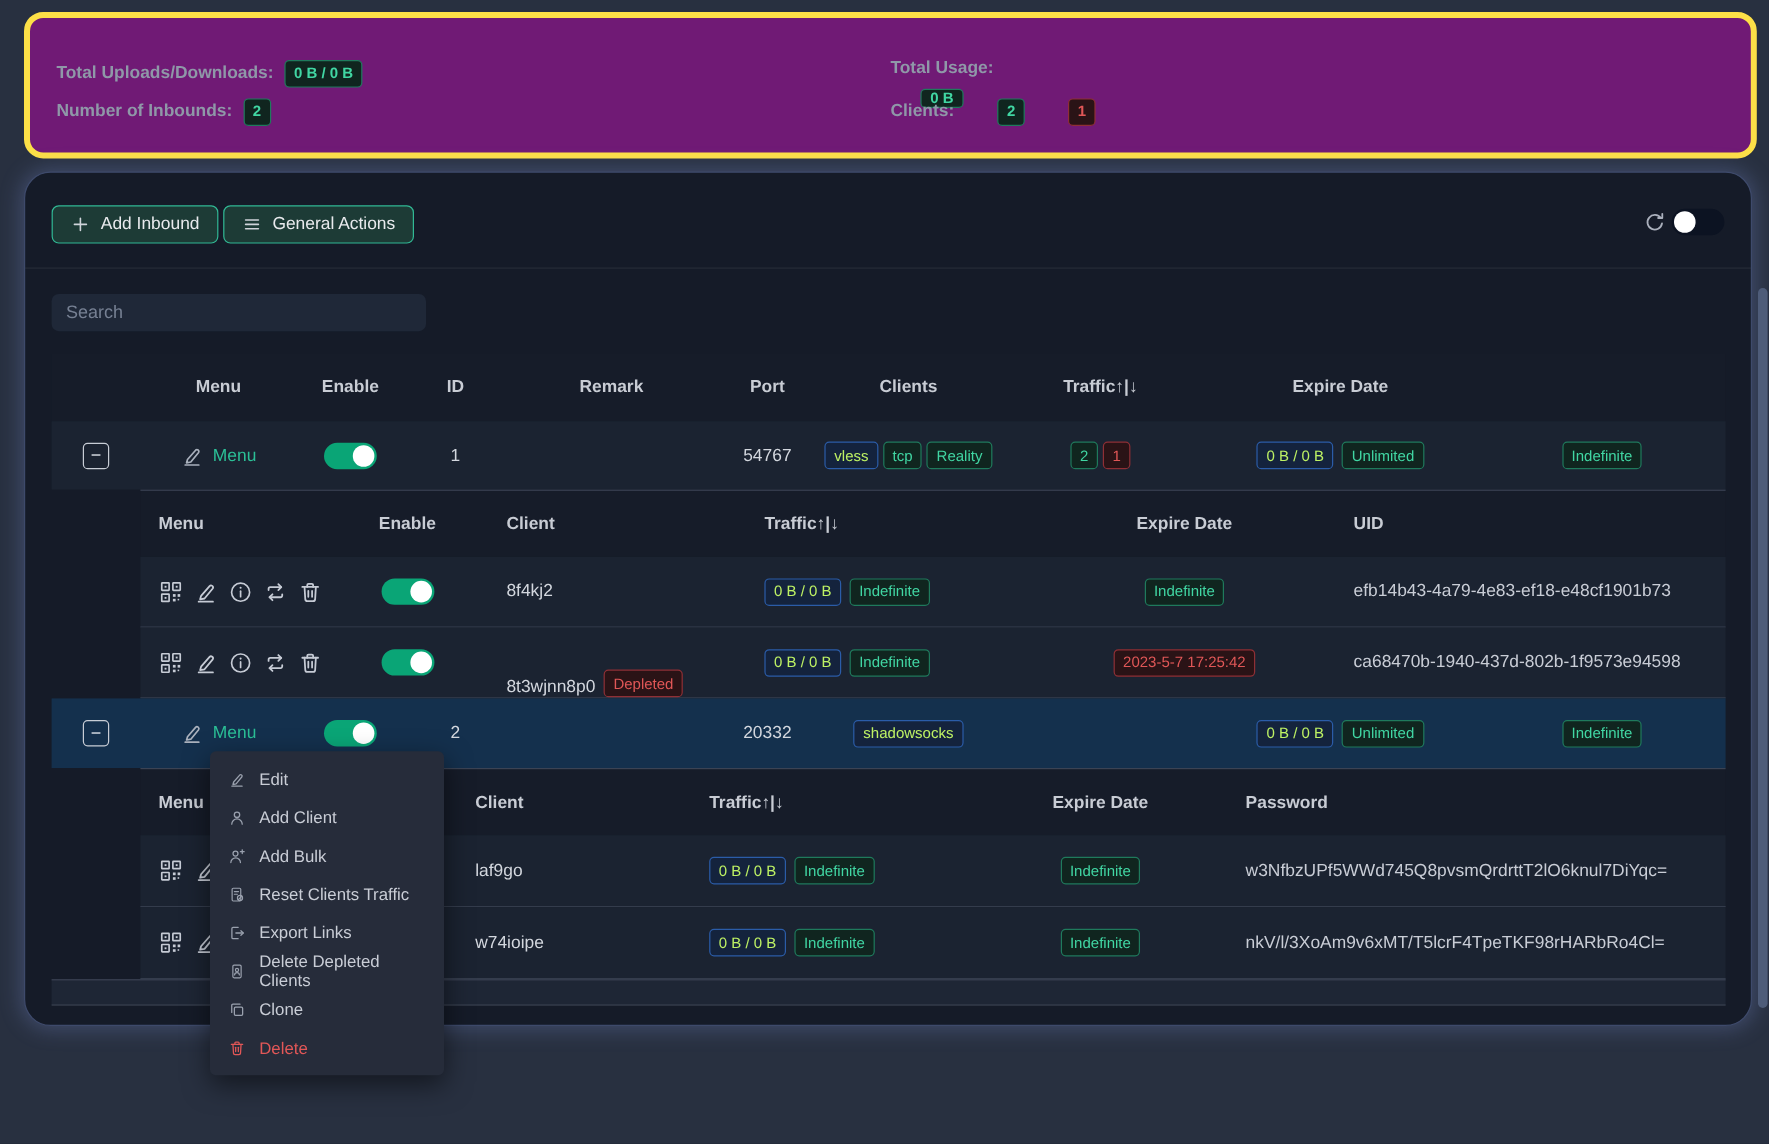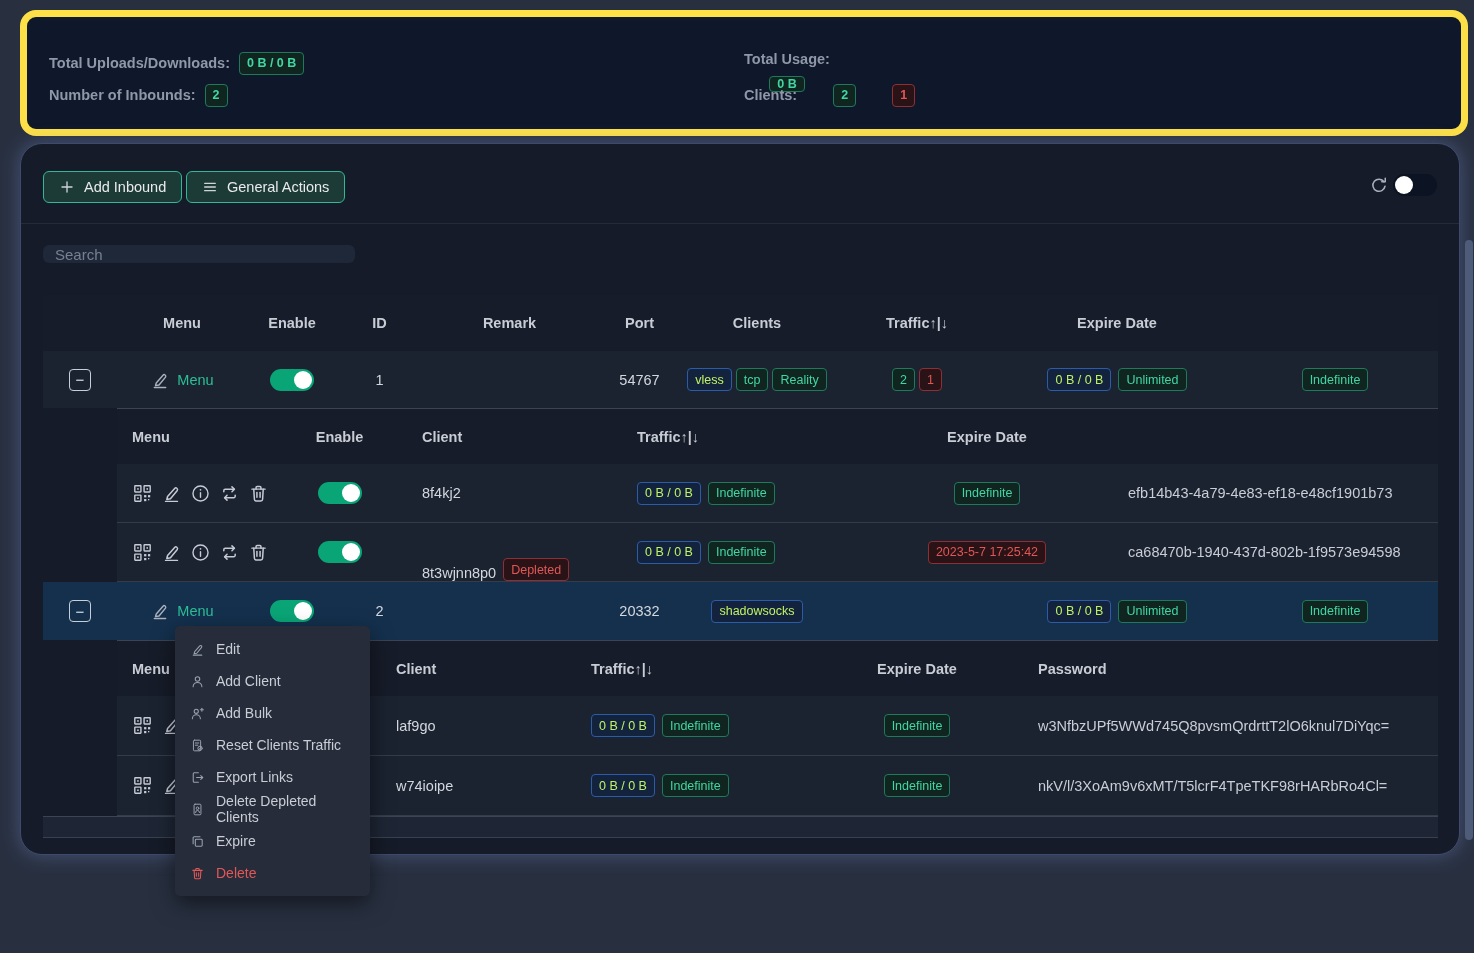--- a/index.html
+++ b/index.html
@@ -1,20 +1,20 @@
 <!DOCTYPE html>
 <html><head>
 <meta charset="utf-8">
 <style>
   html,body{margin:0;padding:0;background:#283040;width:1474px;height:953px;overflow:hidden;
     font-family:"Liberation Sans",sans-serif;-webkit-font-smoothing:antialiased;}
   .abs{position:absolute;}
   
-  #stats-card{left:20px;top:10px;width:1434px;height:112px;background:#0f172a;
-    border:7px solid #fde047;border-radius:16px;}
+  #stats-card{left:20px;top:10px;width:1434px;height:112px;background:#701a75;
+    border:5px solid #fde047;border-radius:16px;}
   #main-card{left:20px;top:143px;width:1438px;height:710px;background:#151b28;
     border:1px solid #3e4a6b;border-radius:22px;
     box-shadow:0 0 18px 2px rgba(125,145,215,.30);}
   .stat-line{position:absolute;display:flex;align-items:center;gap:9px;height:24px;
     color:#8f98a8;font-size:14.5px;font-weight:600;}
   
   .badge{display:inline-flex;align-items:center;height:21px;padding:0 7px;border-radius:4px;
     font-size:12.5px;border:1px solid;white-space:nowrap;}
   .b-green{background:#10251f;border-color:#1f7a5c;color:#41d6a3;}
   .b-blue{background:#14233d;border-color:#2b5ca8;color:#bef264;}
@@ -22,21 +22,21 @@
   
   .gbtn{display:inline-flex;align-items:center;gap:9px;height:32px;padding:0 15px;border-radius:6px;
     background:#1d3b36;border:1px solid #31b894;color:#e8eaed;font-size:14.5px;cursor:pointer;}
   .gbtn svg{width:16px;height:16px;color:#cfd4da;}
   .toggle{position:relative;width:44px;height:22px;border-radius:11px;cursor:pointer;display:inline-block;}
   .toggle::after{content:"";position:absolute;top:2px;width:18px;height:18px;border-radius:50%;background:#fff;}
   .toggle.on{background:#0aa576;}  .toggle.on::after{right:2px;}
   .toggle.off{background:#0c1322;} .toggle.off::after{left:2px;}
   .expand-btn{width:22px;height:22px;border:1px solid #c8cdd6;border-radius:4px;background:transparent;
     color:#e3e7ee;font-size:15px;line-height:1;display:flex;align-items:center;justify-content:center;cursor:pointer;padding:0;}
-  #search-input{position:absolute;left:22px;top:101px;width:288px;height:18px;background:#1f2838;border:none;
+  #search-input{position:absolute;left:22px;top:101px;width:288px;height:31px;background:#1f2838;border:none;
     border-radius:6px;padding:0 12px;color:#cfd3db;font-size:15px;font-family:"Liberation Sans",sans-serif;outline:none;}
   #search-input::placeholder{color:#768093;}
   #toolbar-divider{position:absolute;left:0;top:79px;width:100%;border-bottom:1px solid rgba(255,255,255,.07);}
   .menu-link{display:inline-flex;align-items:center;gap:7px;color:#2bbf96;font-size:14.5px;cursor:pointer;}
   .menu-link svg{width:20px;height:20px;color:#aab1bd;}
   
   #table{position:absolute;left:22px;top:151px;width:1395px;font-size:14.5px;color:#d3d7de;}
   .trow{display:grid;align-items:center;background:#1b2331;}
   .g-main{grid-template-columns:74px 130px 90px 85px 175px 85px 150px 170px 230px 1fr;}
   .g-sub1{grid-template-columns:180px 85px 230px 290px 170px 1fr;}
@@ -271,20 +271,21 @@
       </div>
     </div>
 
     <div class="subtable">
       <div class="trow g-sub1 thead" style="height:55px;">
         <div class="c cl" style="padding-left:15px;">Menu</div>
         <div class="c">Enable</div>
         <div class="c cl" style="padding-left:40px;">Client</div>
         <div class="c cl" style="padding-left:25px;">Traffic↑|↓</div>
         <div class="c">Expire Date</div>
+        <div class="c cl" style="padding-left:56px;">UID</div>
       </div>
 
       <div class="trow g-sub1 sub-sep" style="height:58px;">
         <div class="icons">
           <svg>
               <use href="#i-qr"></use>
             </svg>
           <svg>
               <use href="#i-edit"></use>
             </svg>
@@ -492,21 +493,21 @@
   <div class="cm-item">
     <svg>
         <use href="#i-user-del"></use>
       </svg>
     <span>Delete Depleted Clients</span>
     </div>
   <div class="cm-item">
     <svg>
         <use href="#i-copy"></use>
       </svg>
-    <span>Expire</span>
+    <span>Clone</span>
     </div>
   <div class="cm-item danger">
     <svg>
         <use href="#i-trash"></use>
       </svg>
     <span>Delete</span>
     </div>
 </div>
 
 <div id="scroll-thumb" class="abs"></div>

